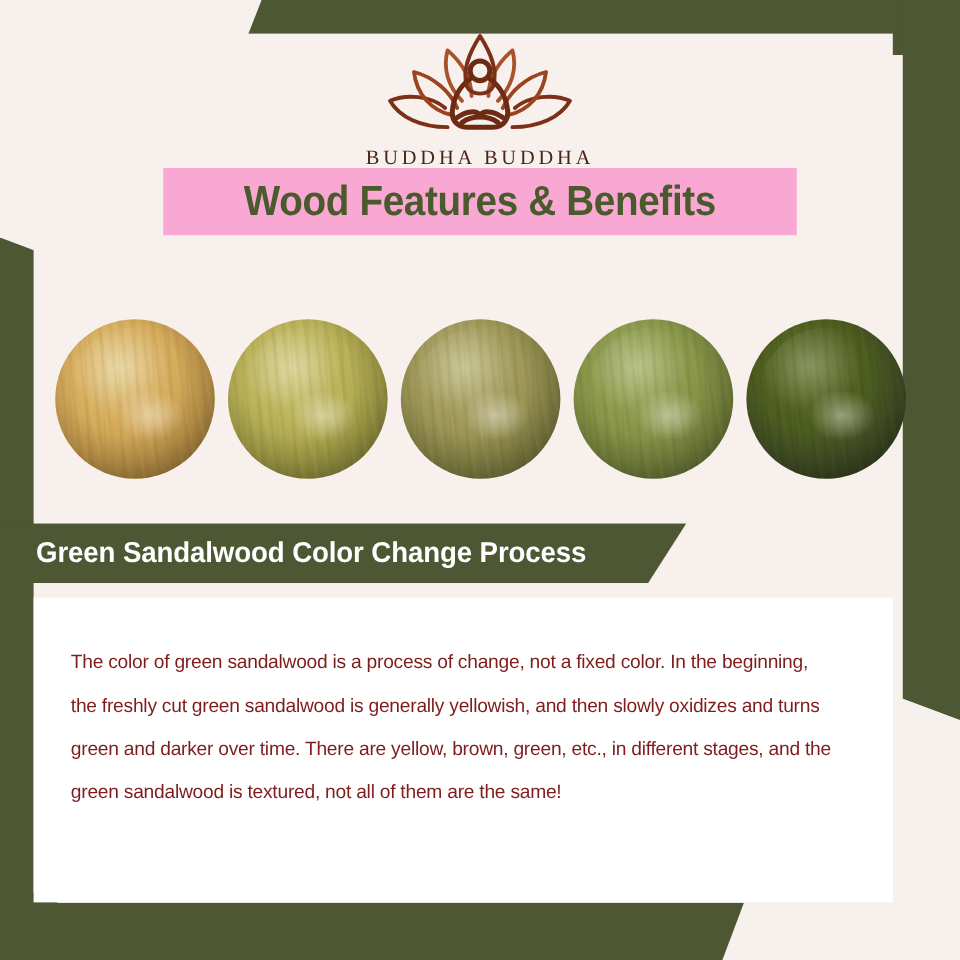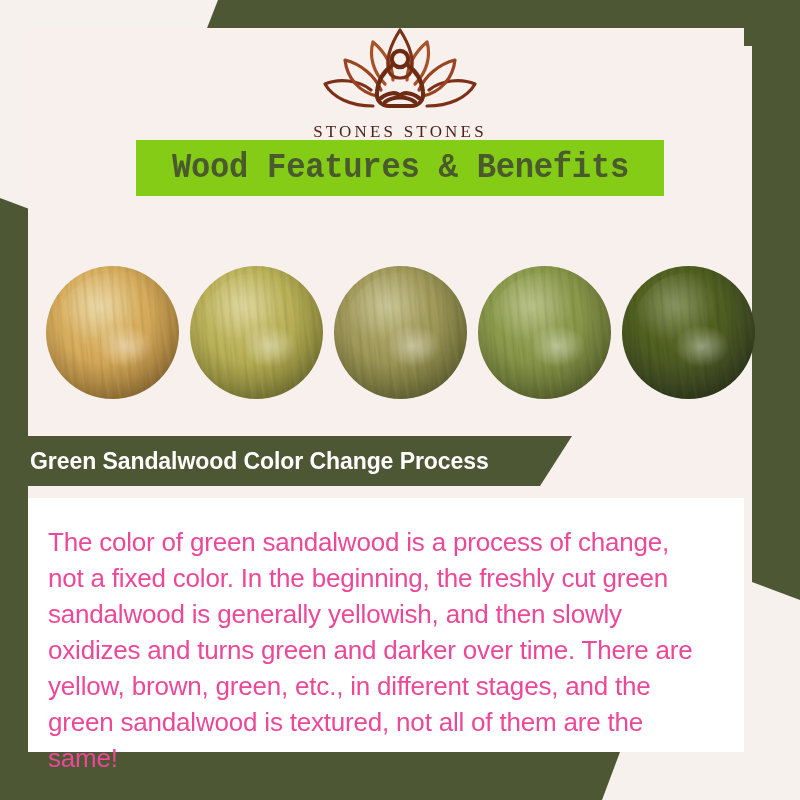--- a/index.html
+++ b/index.html
@@ -54,22 +54,22 @@
     font-family:"Liberation Serif","DejaVu Serif",serif;
     font-size:17px;letter-spacing:3.2px;
     color:#4a2418;font-weight:400;
     white-space:nowrap;
   }
 
   
   .title-banner{
     position:absolute;left:136px;top:140px;
     width:528px;height:56px;
-    background:#84cc16;
-    display:flex;align-items:center;justify-content:center;font-family:Liberation Mono, monospace;
+    background:#f9a8d4;
+    display:flex;align-items:center;justify-content:center;
   }
   .title-text{
     font-size:35px;font-weight:bold;
     color:#4a5a2c;
     letter-spacing:-0.3px;
     transform:scaleX(0.92);
     white-space:nowrap;
     font-stretch:condensed;
   }
 
@@ -121,24 +121,24 @@
 
   
   .body-card{
     position:absolute;left:28px;top:498px;
     width:716px;height:254px;
     background:#ffffff;
     box-sizing:border-box;
     padding:26px 34px 0 20px;
   }
   .body-text{
-    margin:0;
-    font-size:26px;
+    margin:11px;
+    font-size:16px;
     line-height:36px;
-    color:#ec4899;
+    color:#7f1d1d;
     font-weight:500;
     letter-spacing:-0.2px;
   }
 </style>
 </head>
 <body>
 
 <div id="infographic">
 
   <div class="band band-top"></div>
@@ -169,21 +169,21 @@
       <g fill="none" stroke="#6e2b14" stroke-width="4.2" stroke-linecap="round" stroke-linejoin="round">
 
         <circle cx="89" cy="37" r="8.2"></circle>
 
         <path d="M80.5 44 C72 50 67 60 66 70 C65 78 70 84 78 84 L100 84 C108 84 113 78 112 70 C111 60 106 50 97.5 44"></path>
 
         <path d="M70 76 C78 70 86 70 89 74 C92 70 100 70 108 76"></path>
         <path d="M74 80 C82 74 96 74 104 80"></path>
       </g>
     </svg>
-    <div class="logo-text">STONES STONES</div>
+    <div class="logo-text">BUDDHA BUDDHA</div>
   </div>
 
   <div class="title-banner">
     <div class="title-text">Wood Features &amp; Benefits</div>
   </div>
 
   <div class="bead-row">
     <div class="bead" id="bead-0" style="background: radial-gradient(circle at 40% 32%, rgb(230, 207, 144) 0%, rgb(216, 174, 94) 34%, rgb(199, 155, 77) 62%, rgb(142, 107, 46) 100%);">
       <div class="grain" style="background-image: repeating-linear-gradient(84deg, rgba(156, 119, 54, 0) 0px, rgba(156, 119, 54, 0.333) 2px, rgba(156, 119, 54, 0) 5px, rgba(156, 119, 54, 0) 9px), repeating-linear-gradient(79deg, rgba(230, 207, 144, 0) 0px, rgba(230, 207, 144, 0.267) 1px, rgba(230, 207, 144, 0) 4px, rgba(230, 207, 144, 0) 11px), repeating-linear-gradient(88deg, rgba(142, 107, 46, 0) 0px, rgba(142, 107, 46, 0.227) 1px, rgba(142, 107, 46, 0) 3px, rgba(142, 107, 46, 0) 14px);"></div>
       <div class="shine"></div>

